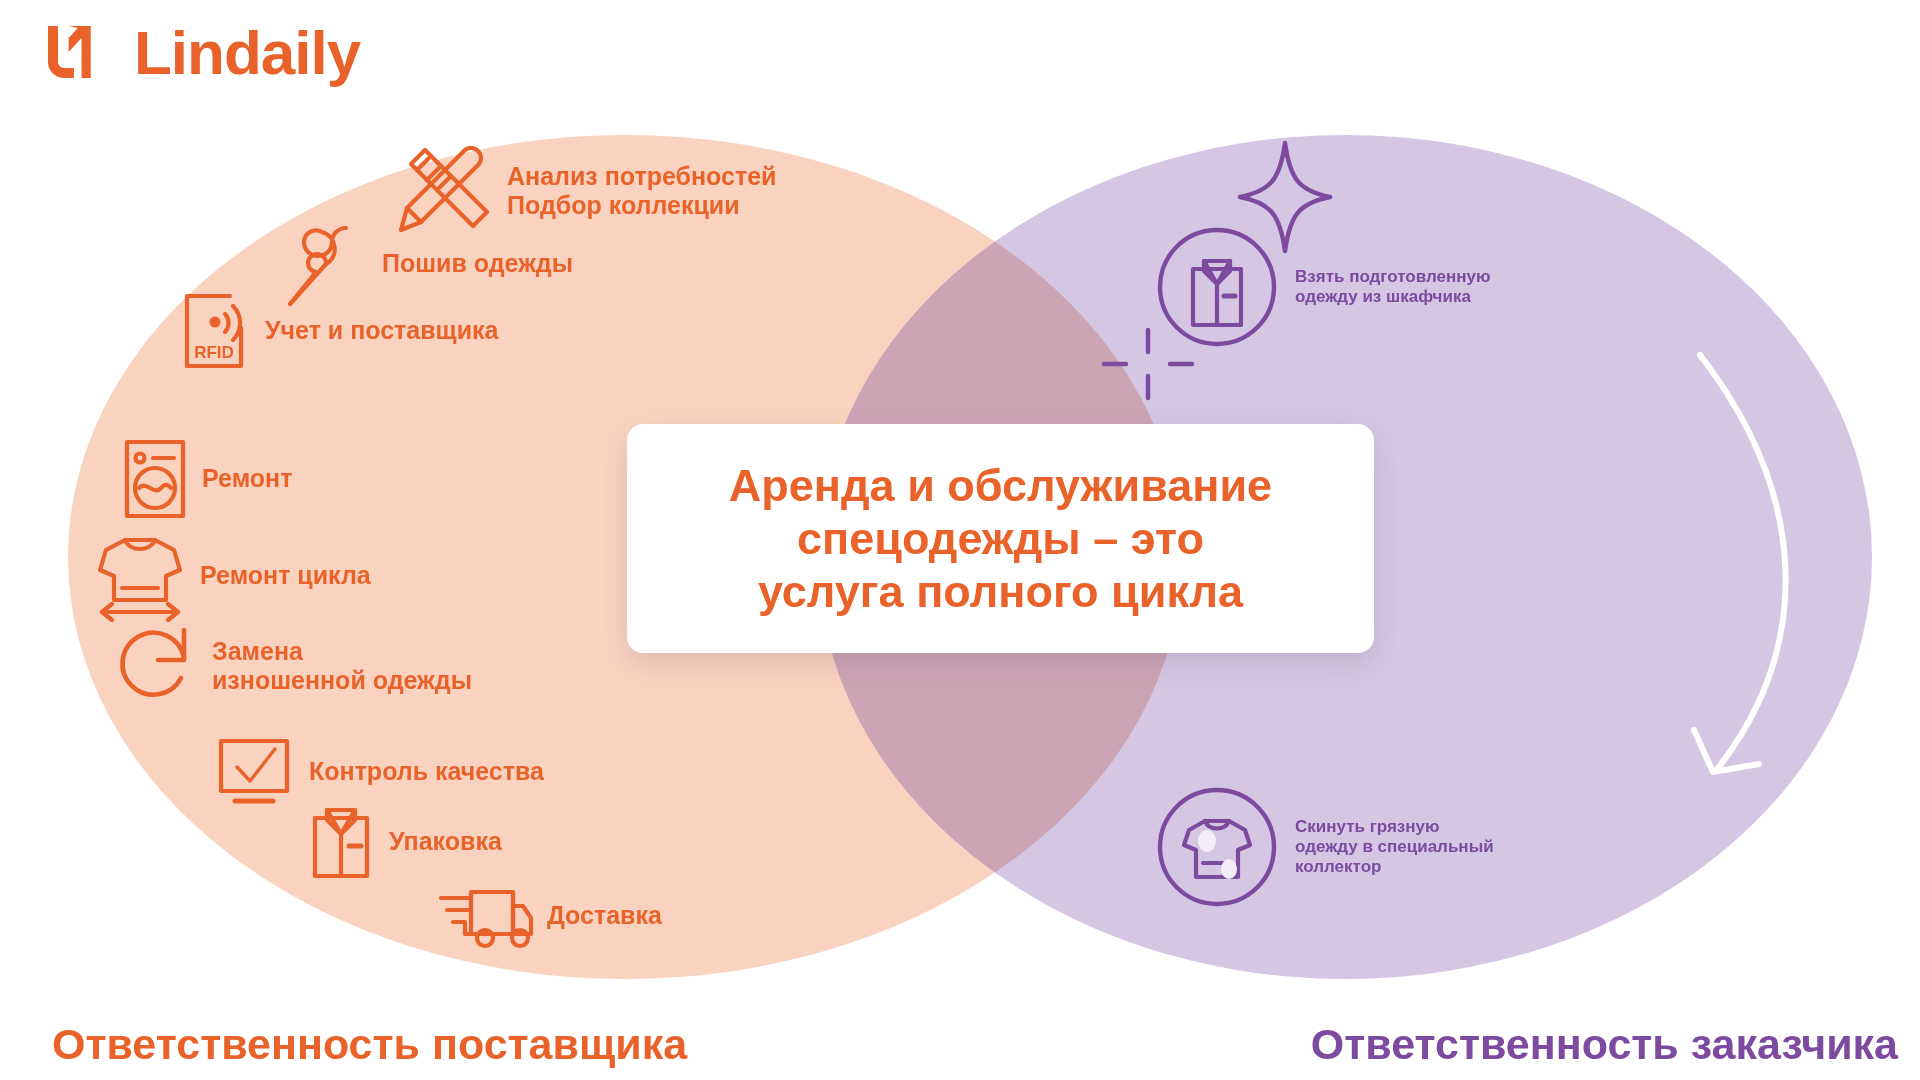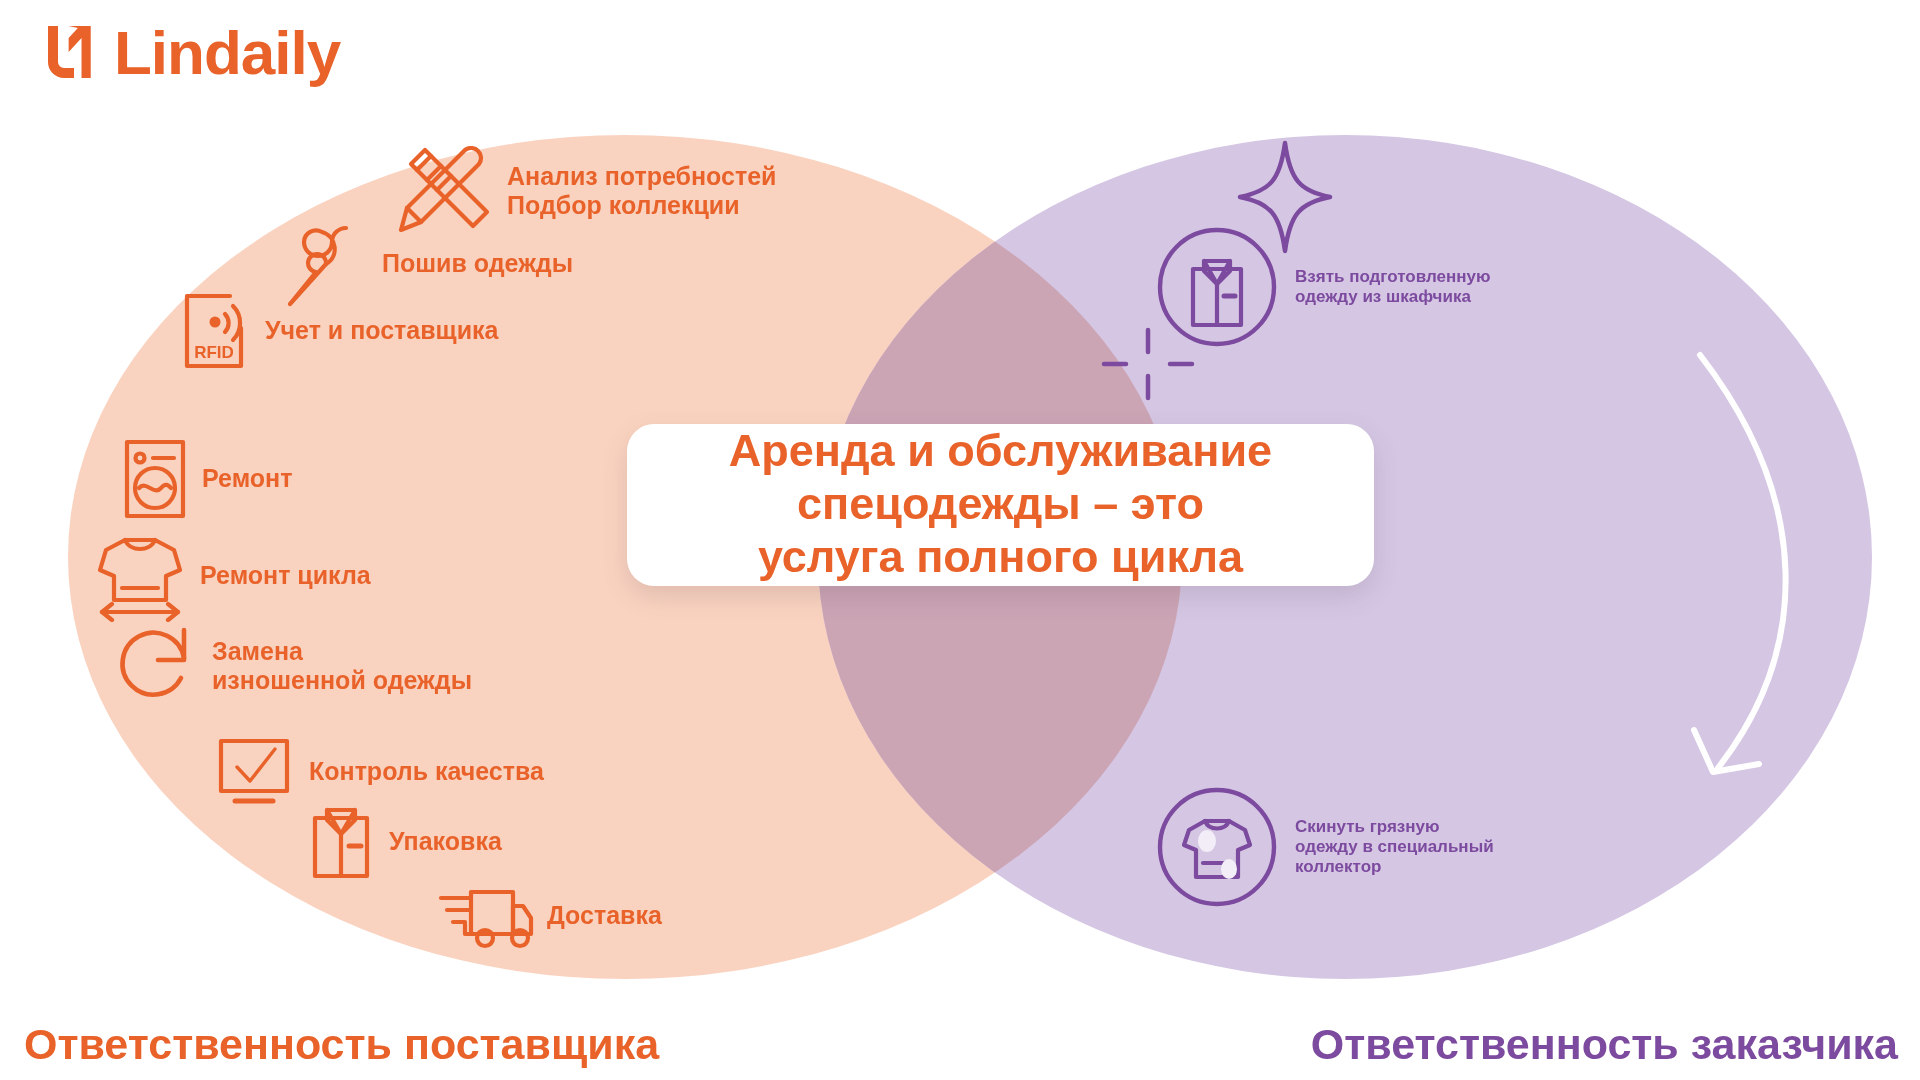--- a/index.html
+++ b/index.html
@@ -3,53 +3,53 @@
 <meta charset="utf-8">
 <style>
   html,body{margin:0;padding:0;background:#ffffff;}
   body{
     width:1920px;height:1080px;position:relative;overflow:hidden;
     font-family:"Liberation Sans","DejaVu Sans",sans-serif;
   }
   .stage{position:absolute;inset:0;}
 
   
-  .logo{position:absolute;left:40px;top:20px;display:flex;align-items:center;gap:8px;}
+  .logo{position:absolute;left:40px;top:20px;display:flex;align-items:center;gap:28px;}
   .logo-mark{width:66px;height:66px;flex:0 0 auto;}
   .logo-word{font-size:62px;font-weight:700;color:#E8622A;letter-spacing:-1px;line-height:1;}
 
   
   .venn{position:absolute;left:0;top:0;width:1920px;height:1080px;}
 
   
   .row{position:absolute;display:flex;align-items:center;gap:12px;}
   .row .ic{flex:0 0 auto;display:block;}
   .row .tx{
     font-size:25px;font-weight:700;line-height:1.18;white-space:pre-line;
   }
   .left .tx{color:#E8622A;}
   .right .tx{color:#7C4A9E;}
   .right{gap:16px;}
   .right .tx{font-size:17px;}
 
   
   .card{
-    position:absolute;left:627px;top:424px;width:747px;height:162px;
-    background:#ffffff;border-radius:27px;
+    position:absolute;left:627px;top:424px;width:747px;height:229px;
+    background:#ffffff;border-radius:16px;
     box-shadow:0 10px 26px rgba(90,60,80,.16);
-    display:flex;justify-content:center;
+    display:flex;align-items:center;justify-content:center;
   }
   .card-text{
     color:#E8622A;font-size:45px;font-weight:700;line-height:1.18;
     text-align:center;white-space:pre-line;
   }
 
   
   .cap{position:absolute;bottom:14px;font-size:43px;font-weight:700;line-height:1;}
-  .cap-left{left:24px;color:#E8622A;}
+  .cap-left{left:52px;color:#E8622A;}
   .cap-right{right:22px;color:#7C4A9E;}
 </style>
 </head>
 <body>
 
 <div class="stage">
 
   <svg class="venn" viewBox="0 0 1920 1080">
     <defs>
       <clipPath id="clipL">

